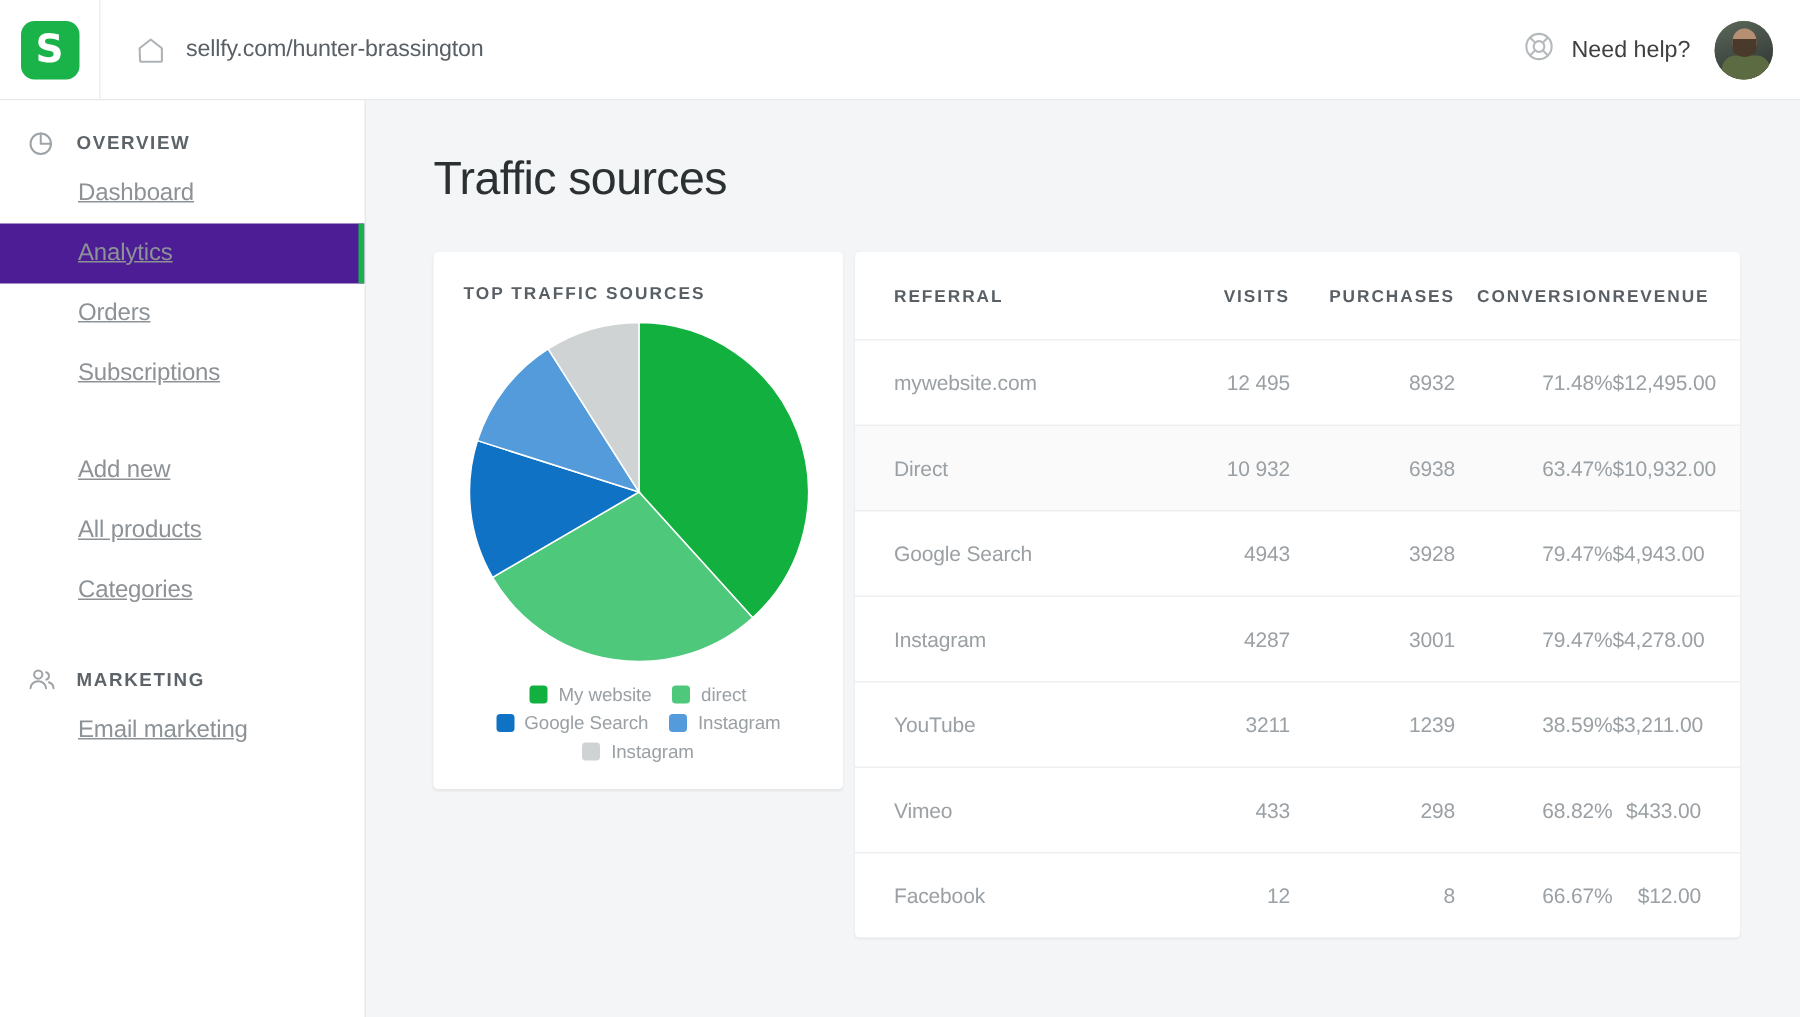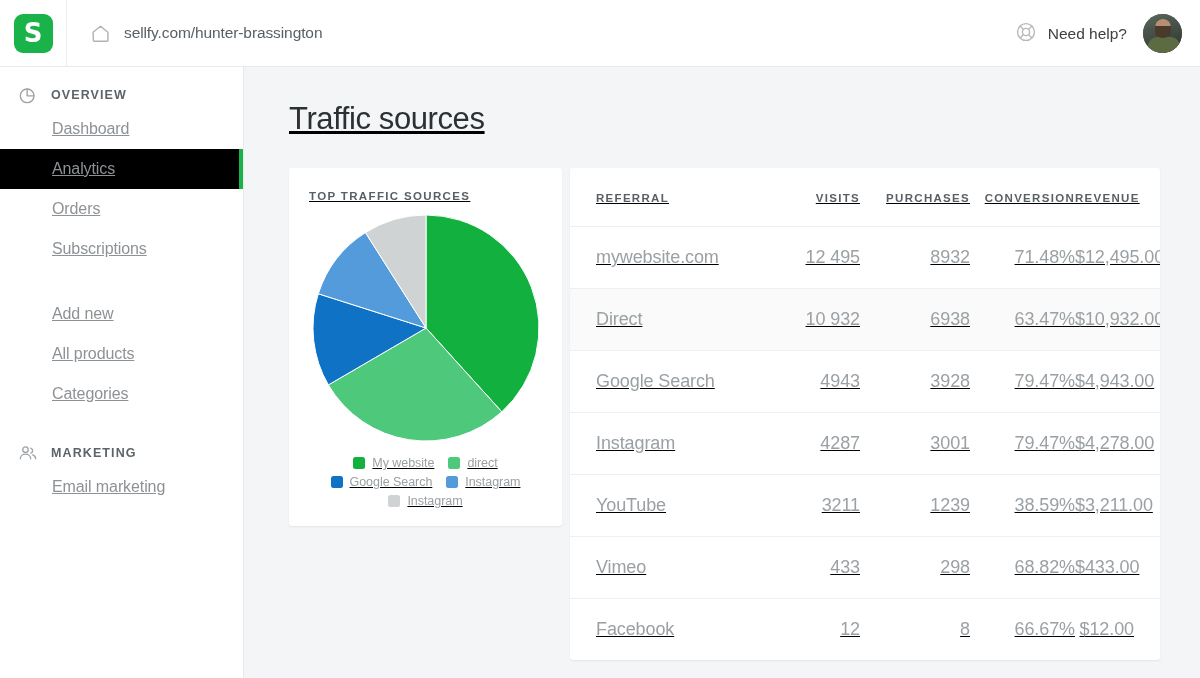--- a/index.html
+++ b/index.html
@@ -70,30 +70,30 @@
   .section-title {
     font-size: 12.5px; font-weight: bold; letter-spacing: 1.1px;
     color: #5d6469; text-transform: uppercase;
   }
   .nav-item {
     position: relative; height: 40px; display: flex; align-items: center;
     padding-left: 52px; font-size: 16px; color: #8d9296;
     white-space: nowrap; overflow: hidden; letter-spacing: -0.1px; text-decoration: underline;
   }
   .nav-item:first-of-type { margin-top: 6px; }
-  .nav-item.active { background: #000000; color: #8d9296; }
+  .nav-item.active { background: #4c1d95; color: #8d9296; }
   .nav-item.active::after {
     content: ""; position: absolute; right: 0; top: 0; bottom: 0;
     width: 4px; background: #19b34a;
   }
 
   
   .main {
     position: absolute; top: 67px; left: 244px; width: 956px; height: 611px;
-    background: #f4f5f6; padding: 34px 40px 0 45px; text-decoration: underline;
+    background: #f4f5f6; padding: 34px 40px 0 45px;
   }
   .page-title {
     font-size: 31px; color: #2b3033; font-weight: normal; letter-spacing: -0.4px;
     margin-bottom: 31px;
   }
   .content-row { display: flex; gap: 8px; align-items: flex-start; }
 
   
   .pie-card {
     width: 273px; background: #fff; border-radius: 3px;
@@ -122,21 +122,21 @@
   th {
     font-size: 11.5px; font-weight: bold; letter-spacing: 1.3px; color: #585f65;
     text-transform: uppercase; padding: 24px 0 22px; text-align: right;
   }
   th.referral-col { text-align: left; padding-left: 26px; width: 190px; }
   th.visits-col { width: 100px; }
   th.purch-col { width: 110px; }
   th.conv-col { width: 105px; }
   th.rev-col { padding-right: 26px; }
   td {
-    font-size: 18px; color: #9aa0a4; padding: 20px 0; text-align: right;
+    font-size: 14px; color: #9aa0a4; padding: 20px 0; text-align: right;
     border-top: 1px solid #eef0f0; letter-spacing: -0.1px;
   }
   td.referral-col { text-align: left; padding-left: 26px; color: #9aa0a4; }
   td.rev-col { padding-right: 26px; }
   tr.alt td { background: #fafafa; }
 </style>
 </head>
 <body>
 
 <div class="app">

